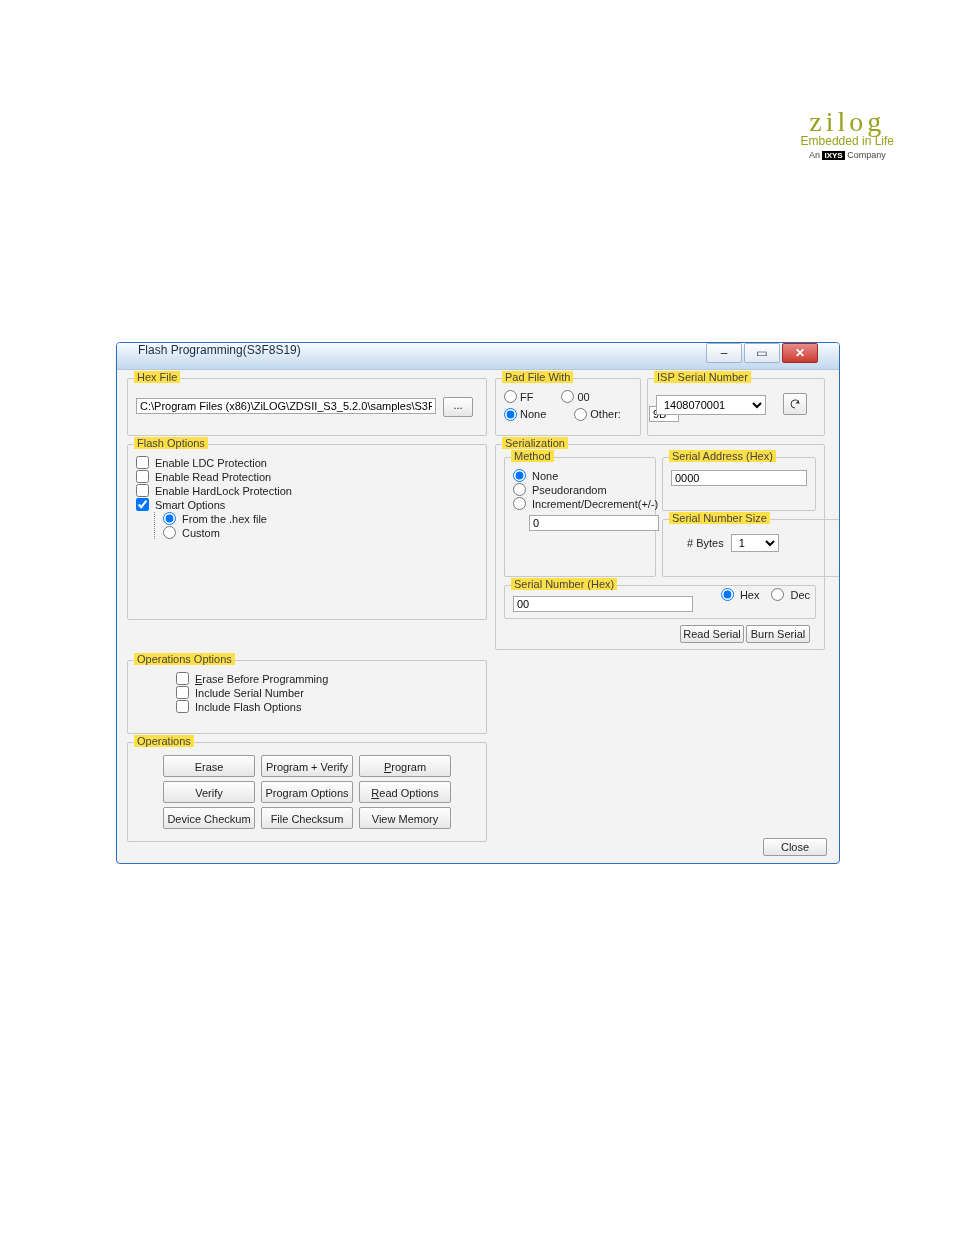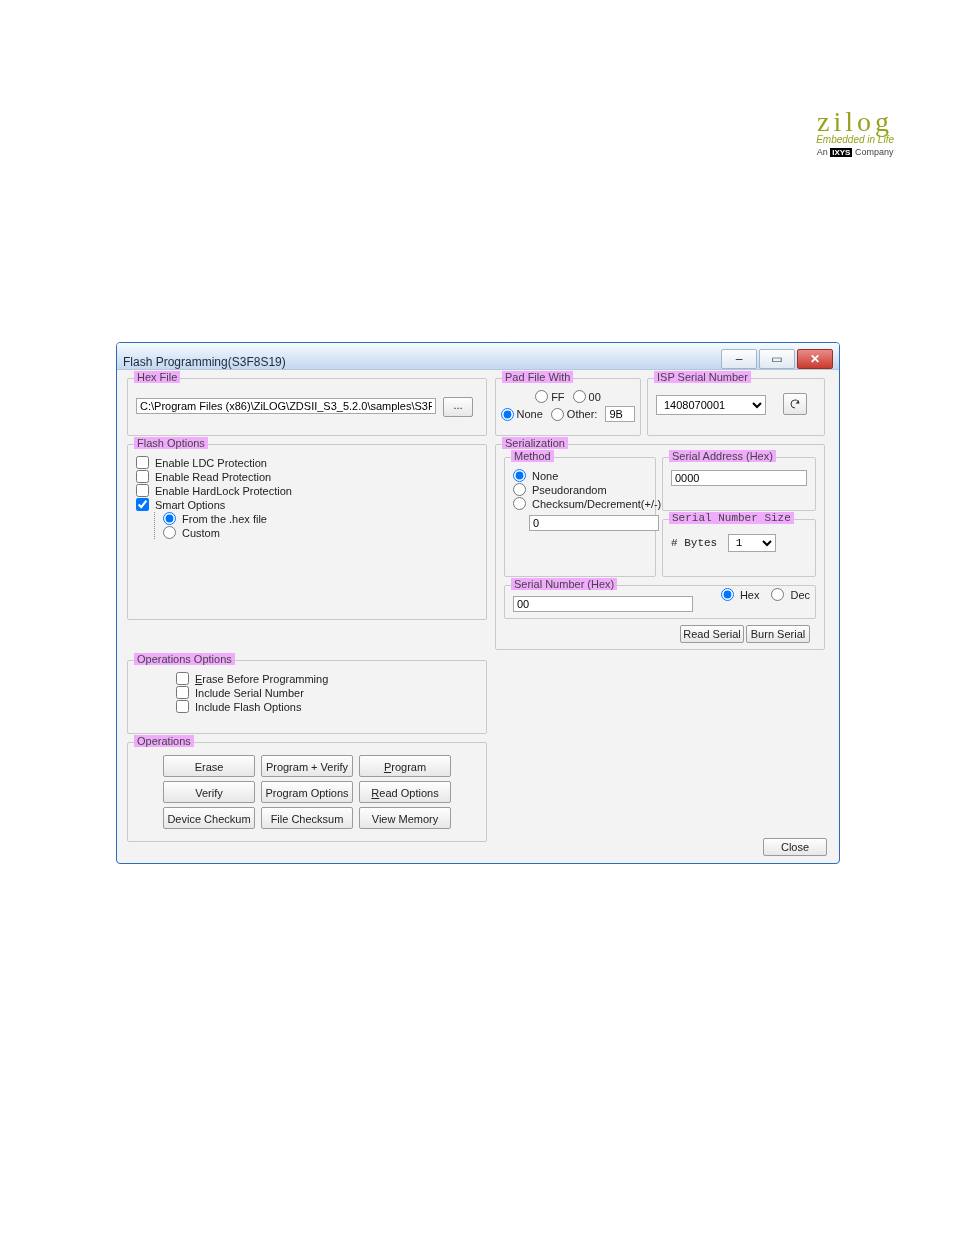--- a/index.html
+++ b/index.html
@@ -1,54 +1,54 @@
 <!DOCTYPE html>
 <html><head>
 <meta charset="utf-8">
 <style>
   html,body{margin:0;padding:0;background:#fff;font-family:"Segoe UI",Tahoma,sans-serif;font-size:11px;color:#222;}
   .page{width:954px;height:1235px;position:relative;box-sizing:border-box;padding:30px;}
   
   .logo{position:absolute;top:106px;right:60px;text-align:center;}
   .logo-main{font-family:Georgia,serif;font-size:28px;letter-spacing:4px;color:#9aa11e;}
-  .logo-sub1{font-size:10px;font-style:italic;color:#9aa11e;margin-top:-4px;}
+  .logo-sub1{font-size:12px;color:#9aa11e;margin-top:-4px;}
   .logo-sub2{font-size:9px;color:#444;margin-top:2px;text-align:center;}
   .logo-sub2 .ixys{background:#000;color:#fff;padding:0 2px;font-weight:bold;font-size:8px;}
   
   .dialog{position:absolute;top:342px;left:116px;width:722px;height:520px;
      border:1px solid #2e6bbf;border-radius:4px;overflow:hidden;
      background:#f3f3f3;}
   .titlebar{height:26px;background:linear-gradient(#f7fbff,#dce9f7,#c3d8ef);
-     border-bottom:1px solid #b6c7dc;display:flex;align-items:flex-end;padding:0 6px;
+     border-bottom:1px solid #b6c7dc;display:flex;align-items:flex-start;padding:0 21px;
      font-size:12px;color:#1b2a3d;}
   .titlebar .title{flex:1;}
   .titlebar .sysbtn{width:34px;height:18px;border:1px solid #a0b4cd;border-radius:2px;
      margin-left:2px;background:linear-gradient(#fefefe,#e0e9f3);display:flex;align-items:center;justify-content:center;}
   .titlebar .close{background:linear-gradient(#e98b8b,#c93b2d);border-color:#9e2e24;color:#fff;font-weight:bold;}
   .body{position:relative;padding:8px 10px 10px 10px;height:calc(100% - 26px);box-sizing:border-box;}
   
   .gbox{border:1px solid #c9c9c9;border-radius:2px;position:absolute;padding:10px 8px 8px 8px;box-sizing:border-box;}
-  .gbox>.legend{position:absolute;top:-8px;left:6px;background:#f0abfc;padding:0 3px;font-size:11px;color:#444;}
+  .gbox>.legend{position:absolute;top:-8px;left:6px;background:#fde047;padding:0 3px;font-size:11px;color:#444;}
   
   input[type=text],select,textarea{font-family:inherit;font-size:11px;padding:1px 3px;border:1px solid #a7a7a7;background:#fff;box-sizing:border-box;}
   .btn{font-family:inherit;font-size:11px;border:1px solid #9b9b9b;background:linear-gradient(#fefefe,#e7e7e7);
     border-radius:2px;padding:2px 0;text-align:center;cursor:pointer;box-sizing:border-box;}
   
   .opt{display:flex;align-items:center;gap:6px;margin:1px 0;}
   .opt input{margin:0;}
   .tree-indent{margin-left:18px;border-left:1px dotted #888;padding-left:8px;}
   
   #g-hex{top:8px;left:10px;width:360px;height:58px;}
   #g-pad{top:8px;left:378px;width:146px;height:58px;}
   #g-isp{top:8px;left:530px;width:178px;height:58px;}
   #g-flash{top:74px;left:10px;width:360px;height:176px;}
   #g-serialization{top:74px;left:378px;width:330px;height:206px;}
   #g-method{top:12px;left:8px;width:152px;height:120px;}
   #g-saddr{top:12px;left:166px;width:154px;height:54px;}
-  #g-snsize{top:74px;left:166px;width:154px;height:58px;font-family:Liberation Mono, monospace;}
+  #g-snsize{top:74px;left:166px;width:178px;height:58px;}
   #g-snhex{top:140px;left:8px;width:312px;height:34px;}
   .hexdec{position:absolute;top:142px;right:14px;font-size:11px;display:flex;gap:12px;}
   .serbtns{position:absolute;bottom:6px;right:14px;display:flex;gap:0px;align-items:flex-end;}
   .serbtns .btn{width:64px;margin-left:2px;}
   #g-oops{top:290px;left:10px;width:360px;height:74px;padding-left:48px;}
   #g-ops{top:372px;left:10px;width:360px;height:100px;}
   #g-status{top:290px;left:378px;width:330px;height:158px;}
   .status-area{position:absolute;inset:12px 8px 8px 8px;border:1px solid #c9c9c9;background:#fff;}
   .close-row{position:absolute;right:12px;bottom:8px;}
   .close-row .btn{width:64px;}
@@ -57,21 +57,21 @@
   .browse{width:28px;height:18px;display:inline-block;vertical-align:middle;border:1px solid #9b9b9b;background:linear-gradient(#fefefe,#e7e7e7);border-radius:2px;text-align:center;line-height:14px;margin-left:4px;}
   
   .isp-row{display:flex;align-items:flex-end;gap:17px;margin-top:4px;}
   #isp-select{width:110px;height:20px;}
   .refresh{width:22px;height:20px;border:1px solid #9b9b9b;border-radius:2px;background:linear-gradient(#fefefe,#e7e7e7);display:flex;align-items:center;justify-content:center;}
   .refresh svg{width:12px;height:12px;}
   
   .ops-grid{display:grid;grid-template-columns:repeat(3,92px);grid-auto-rows:22px;gap:4px 6px;justify-content:center;margin-top:2px;}
   .ops-grid .btn{width:92px;height:22px;line-height:18px;}
   
-  .pad-row{display:flex;gap:8px;margin-bottom:2px;justify-content:center;}
+  .pad-row{display:flex;gap:28px;margin-bottom:2px;}
   .pad-row .opt{gap:3px;}
   .pad-other-input{width:30px;}
   
   .sb-v{position:absolute;right:0;top:0;bottom:14px;width:14px;background:#eee;border-left:1px solid #ccc;}
   .sb-h{position:absolute;left:0;right:14px;bottom:0;height:14px;background:#eee;border-top:1px solid #ccc;}
   .sb-arrow{position:absolute;width:14px;height:14px;background:#e4e4e4;border:1px solid #bbb;box-sizing:border-box;font-size:8px;line-height:12px;text-align:center;color:#777;}
   .underline-first::first-letter{text-decoration:underline;}
 </style>
 </head>
 <body>
@@ -182,33 +182,33 @@
         <label class="opt">
               <input type="radio" name="method" checked="" style="">
               <span>None</span>
             </label>
         <label class="opt">
               <input type="radio" name="method" style="">
               <span>Pseudorandom</span>
             </label>
         <label class="opt">
               <input type="radio" name="method" style="">
-              <span>Checksum/Decrement(+/-)</span>
+              <span>Increment/Decrement(+/-)</span>
             </label>
         <input type="text" style="width: 130px; margin-top: 4px; margin-left: 16px;" value="0">
       </div>
 
       <div id="g-saddr" class="gbox">
         <span class="legend">Serial Address (Hex)</span>
         <input type="text" style="width: 100%; margin-top: 2px;" value="0000">
       </div>
 
       <div id="g-snsize" class="gbox">
         <span class="legend">Serial Number Size</span>
-        <div style="margin-top:4px;">
+        <div style="margin-top:4px;margin-left:16px;">
           <span># Bytes</span>
           <select style="width:48px;margin-left:4px;">
             <option>1</option>
           </select>
         </div>
       </div>
 
       <div id="g-snhex" class="gbox">
         <span class="legend">Serial Number (Hex)</span>
         <input type="text" style="width: 180px;" value="00">

